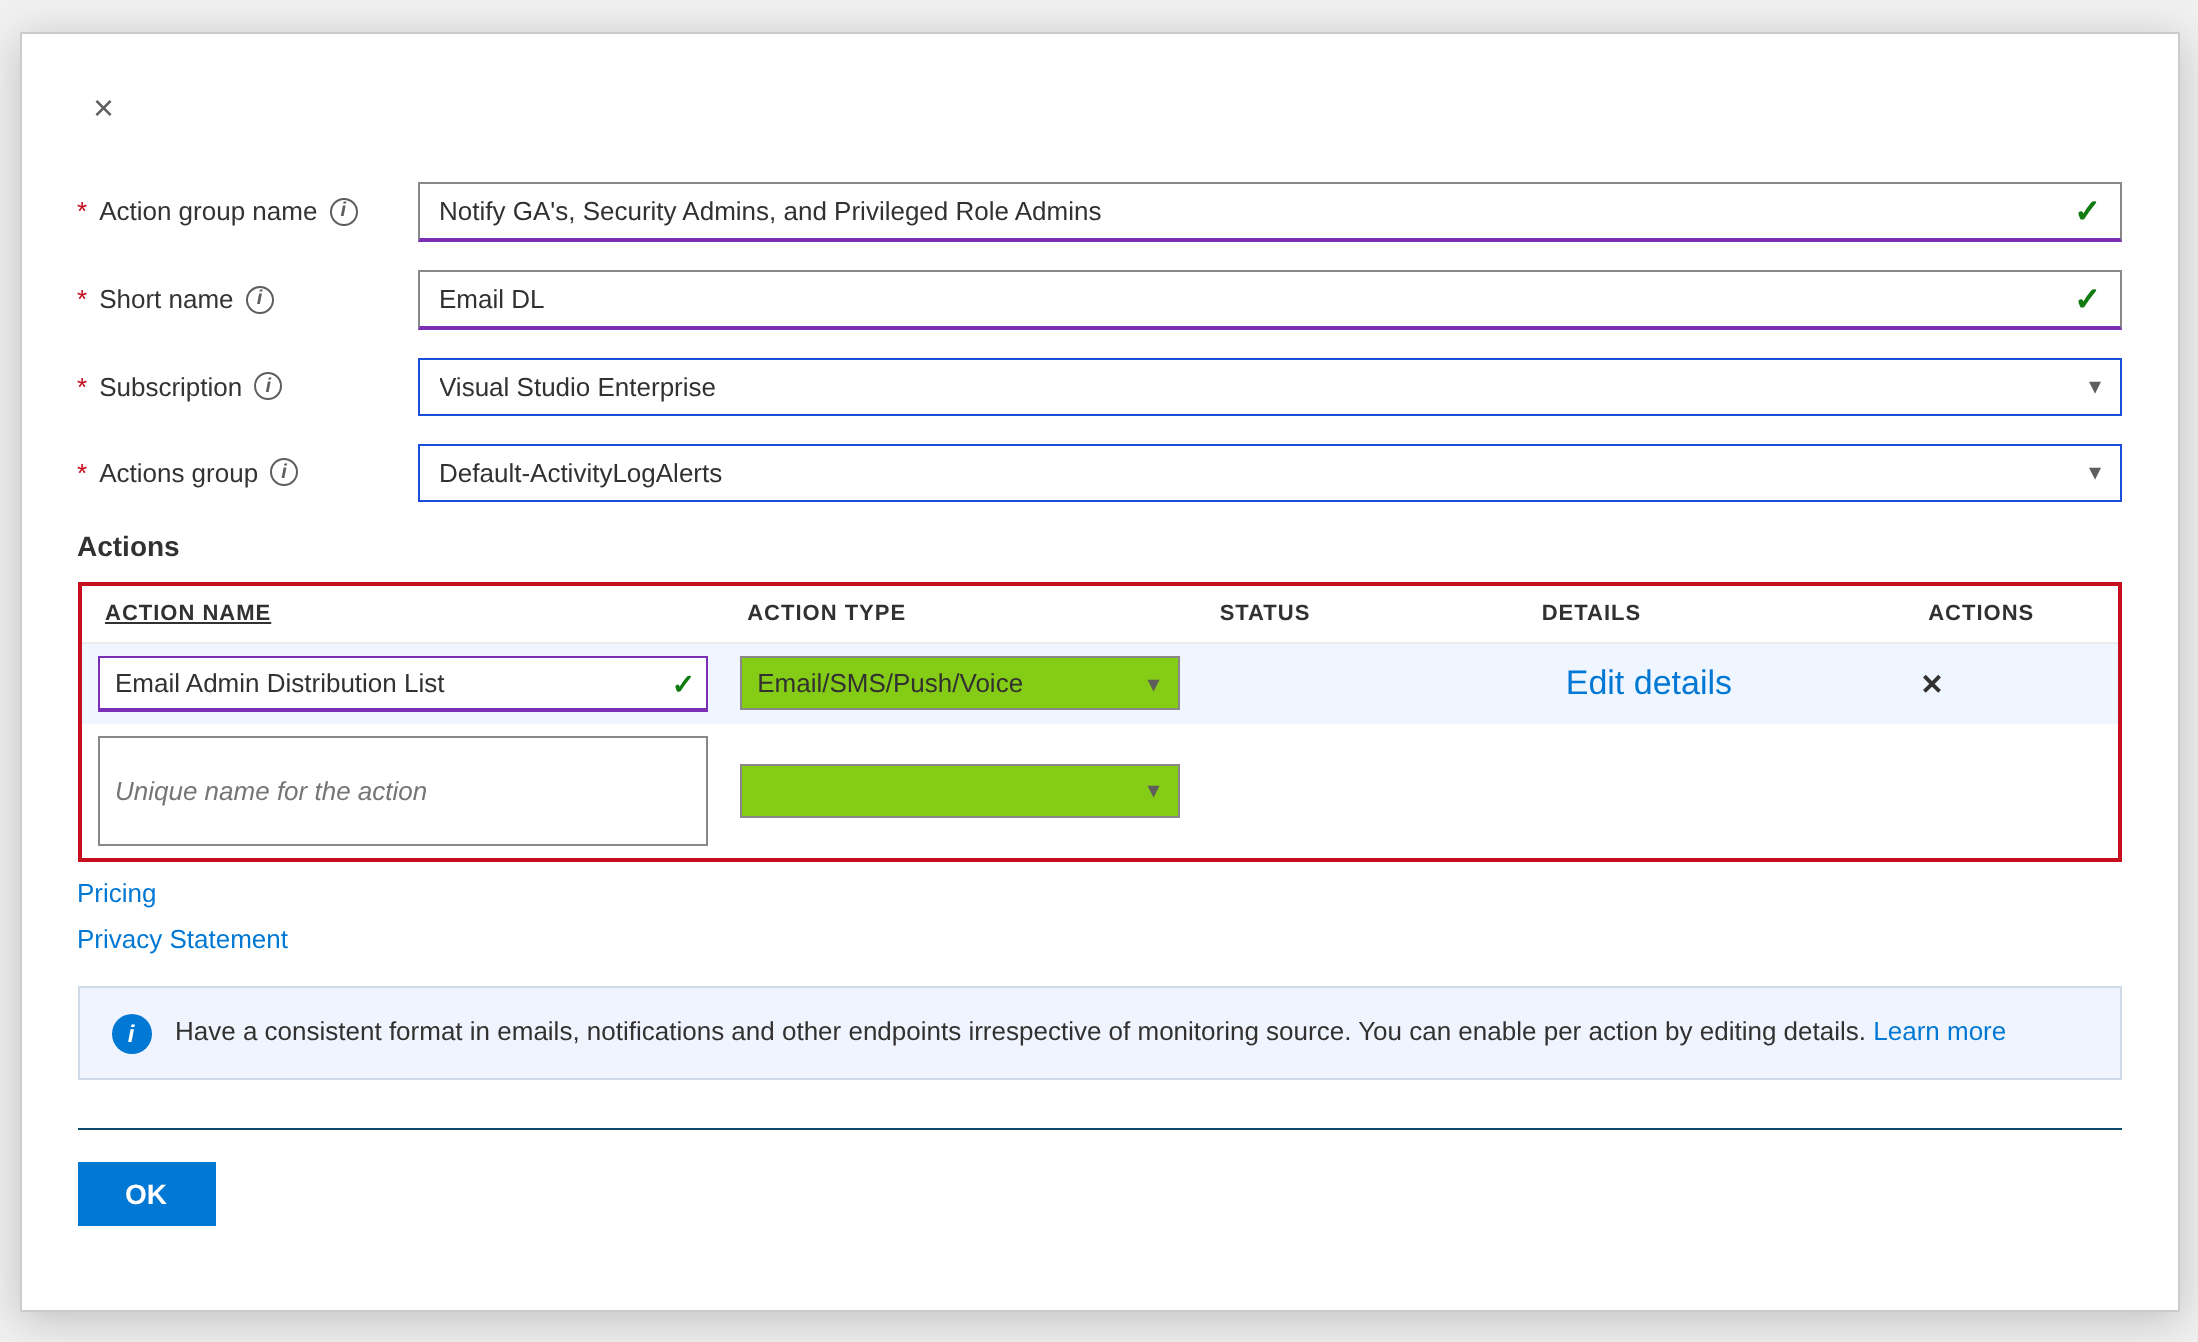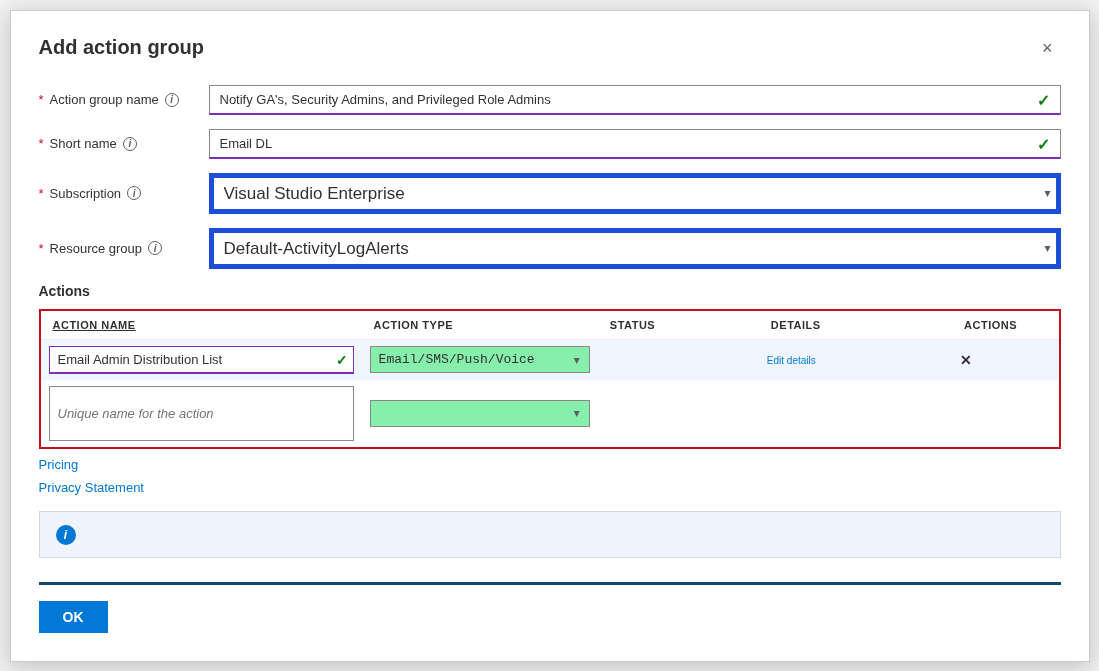--- a/index.html
+++ b/index.html
@@ -93,22 +93,22 @@
       right: 10px;
       top: 50%;
       transform: translateY(-50%);
       color: #107c10;
       font-size: 16px;
       font-weight: bold;
     }
     .select-control {
       width: 100%;
       padding: 6px 32px 6px 10px;
-      border: 5px solid #1d4ed8;
-      font-size: 17px;
+      border: 1px solid #1d4ed8;
+      font-size: 13px;
       color: #323130;
       background: #fff;
       appearance: none;
       -webkit-appearance: none;
       outline: none;
       cursor: pointer;
     }
     .select-wrapper {
       position: relative;
       flex: 1;
@@ -167,42 +167,42 @@
     }
     .action-type-select-wrapper {
       position: relative;
     }
     .action-type-select {
       width: 100%;
       padding: 5px 28px 5px 8px;
       border: 1px solid #8a8886;
       font-size: 13px;
       color: #323130;
-      background: #86efac;
+      background: #84cc16;
       appearance: none;
       -webkit-appearance: none;
       outline: none;
       cursor: pointer;
       min-width: 200px;
-      font-family: Liberation Mono, monospace;
     }
     .action-name-check {
       position: absolute;
       right: 6px;
       top: 50%;
       transform: translateY(-50%);
       color: #107c10;
       font-size: 14px;
       font-weight: bold;
     }
     .edit-details-link {
       color: #0078d4;
       text-decoration: none;
       cursor: pointer;
-      font-size: 10px;
+      font-size: 17px;
+      margin-left: 16px;
     }
     .delete-icon {
       font-size: 14px;
       color: #323130;
       cursor: pointer;
       font-weight: bold;
     }
     .new-action-row td {
       background: #fff;
     }
@@ -255,21 +255,21 @@
       line-height: 1.5;
     }
     .info-banner-link {
       color: #0078d4;
       text-decoration: none;
       cursor: pointer;
     }
     .dialog-footer {
       margin-top: 24px;
       padding-top: 16px;
-      border-top: 3px solid #0c4a6e;
+      border-top: 1px solid #0c4a6e;
     }
     .ok-btn {
       background: #0078d4;
       color: #fff;
       border: none;
       padding: 8px 24px;
       font-size: 14px;
       font-weight: 600;
       cursor: pointer;
     }
@@ -278,21 +278,20 @@
     .col-status { width: 15%; }
     .col-details { width: 18%; }
     .col-actions { width: 10%; }
   </style>
 </head>
 <body>
 
 <div class="dialog">
 
   <div class="dialog-header">
-    <h1 class="dialog-title">Add action group</h1>
     <button class="close-btn">×</button>
   </div>
 
   <div class="form-row">
     <div class="form-label">
       <span class="required-star">*</span>
       <span>Action group name</span>
       <span class="info-icon">i</span>
     </div>
     <div class="form-control">
@@ -323,21 +322,21 @@
       <select class="select-control">
         <option>Visual Studio Enterprise</option>
       </select>
       <span class="select-arrow">▾</span>
     </div>
   </div>
 
   <div class="form-row">
     <div class="form-label">
       <span class="required-star">*</span>
-      <span>Resource group</span>
+      <span>Actions group</span>
       <span class="info-icon">i</span>
     </div>
     <div class="select-wrapper">
       <select class="select-control">
         <option>Default-ActivityLogAlerts</option>
       </select>
       <span class="select-arrow">▾</span>
     </div>
   </div>
 
@@ -400,18 +399,22 @@
 
   <div class="link-row">
     <a class="link-text">Pricing</a>
   </div>
   <div class="link-row">
     <a class="link-text">Privacy Statement</a>
   </div>
 
   <div class="info-banner">
     <div class="info-banner-icon">i</div>
+    <div class="info-banner-text">
+      <span>Have a consistent format in emails, notifications and other endpoints irrespective of monitoring source. You can enable per action by editing details.</span>
+      <a class="info-banner-link">Learn more</a>
+    </div>
   </div>
 
   <div class="dialog-footer">
     <button class="ok-btn">OK</button>
   </div>
 </div>
 
 </body></html>

